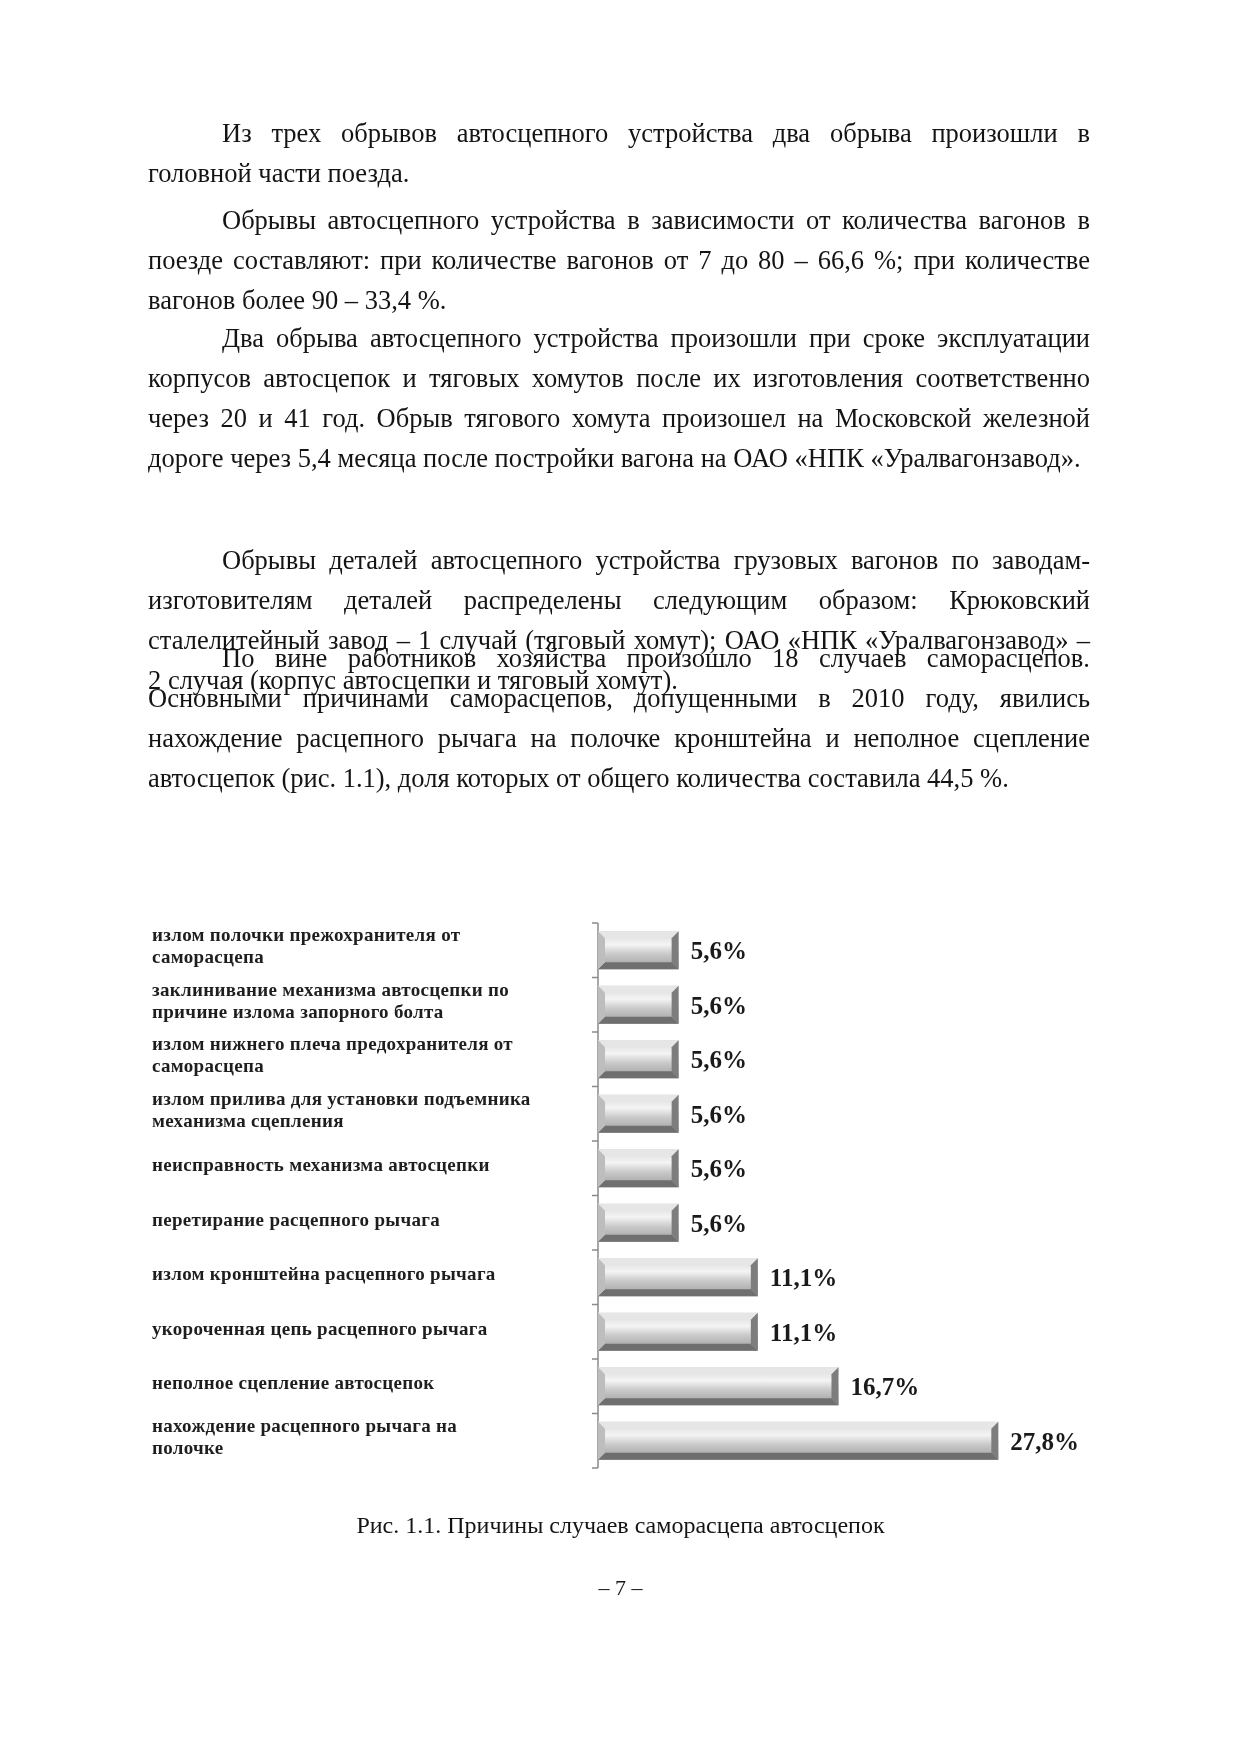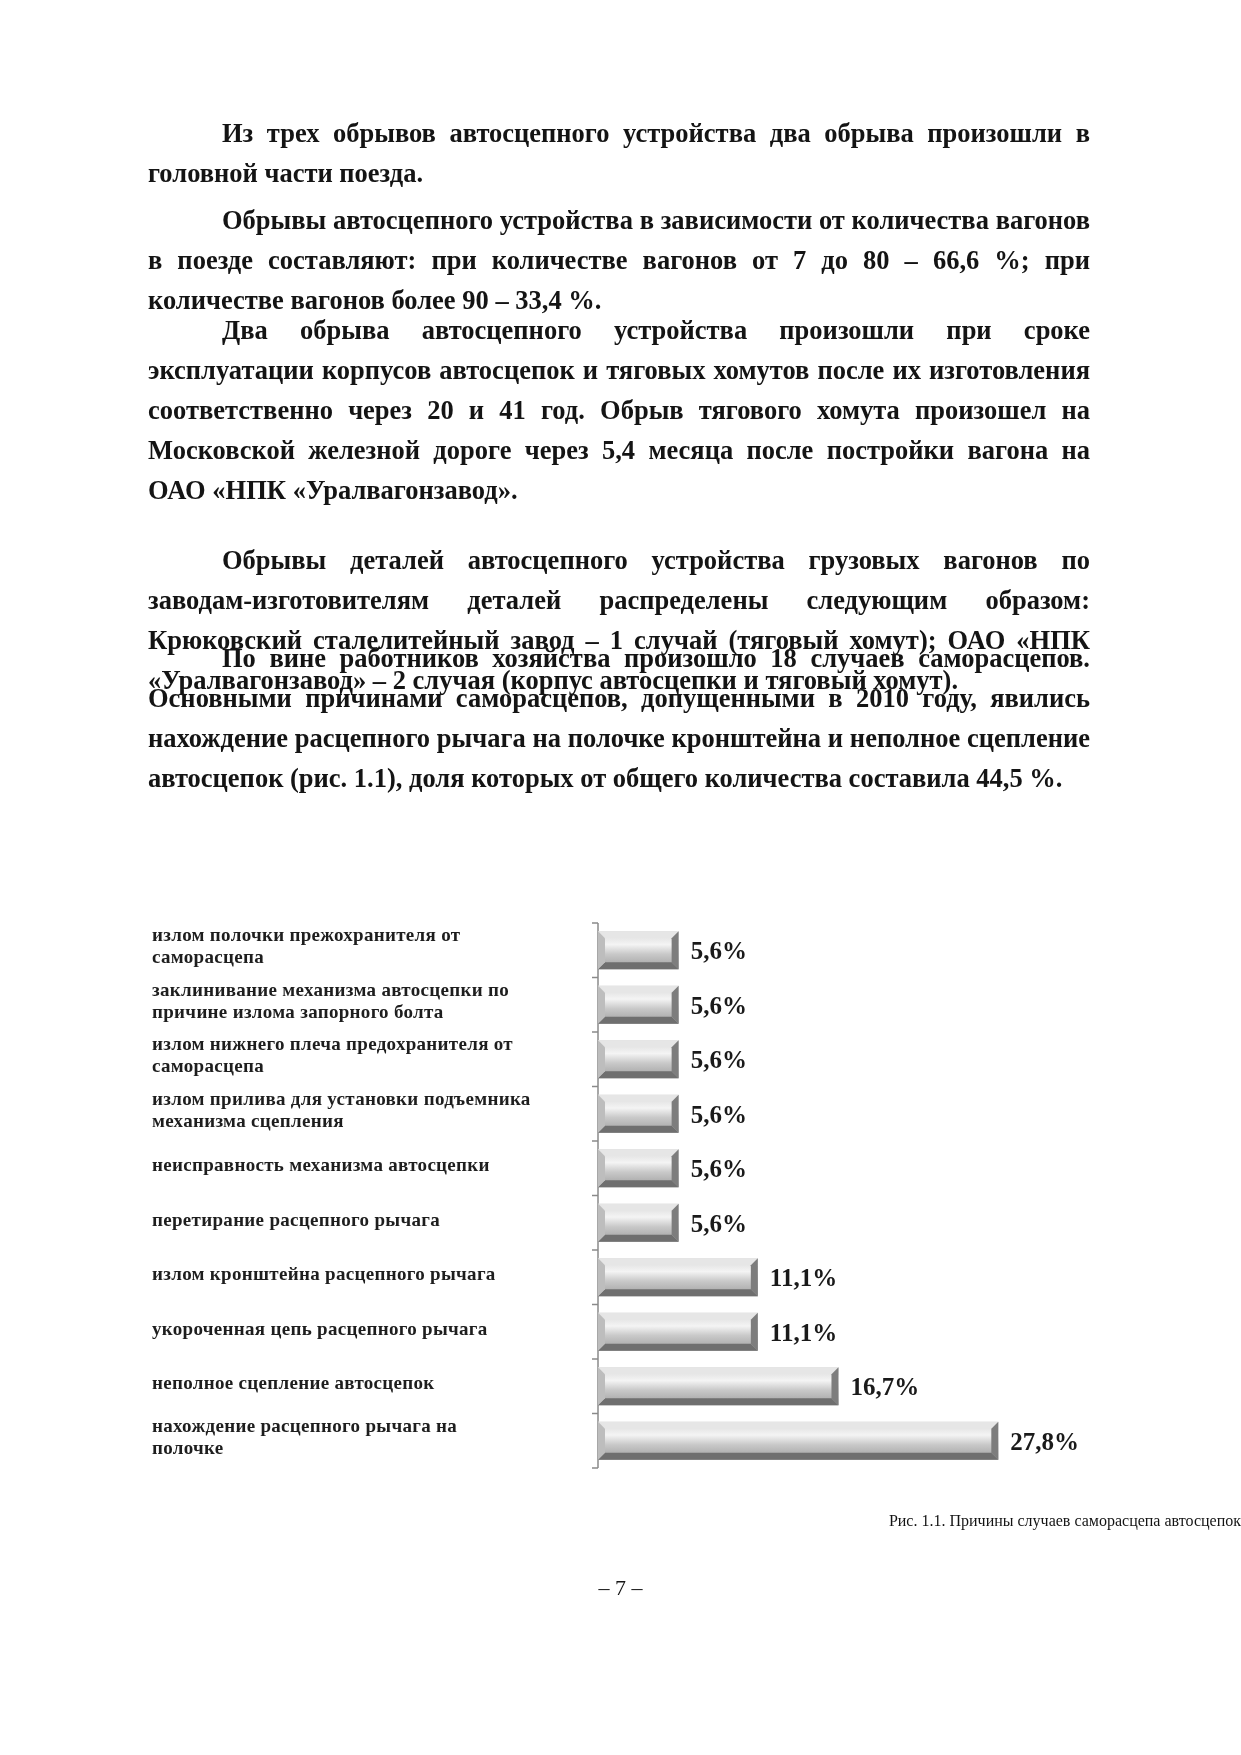--- a/index.html
+++ b/index.html
@@ -1,32 +1,32 @@
 <!DOCTYPE html>
 <html><head>
 <meta charset="utf-8">
 <style>
   html, body { margin: 0; padding: 0; background: #ffffff; }
   body { width: 1241px; height: 1755px; position: relative; overflow: hidden;
          font-family: "Liberation Serif", "DejaVu Serif", serif; color: #141414; }
   .para { position: absolute; left: 148px; width: 942px; font-size: 26.5px;
-          line-height: 40px; text-align: justify; margin: 0; font-weight: bold; }
+          line-height: 40px; text-align: justify; margin: 0; }
   .para .ind { display: inline-block; width: 74px; }
   #p1 { top: 113px; }
   #p2 { top: 200px; }
-  #p3 { top: 310px; }
+  #p3 { top: 318px; }
   #p4 { top: 540px; }
   #p5 { top: 638px; }
   #chart { position: absolute; left: 0; top: 0; width: 1241px; height: 1755px; }
   .cat-label { font-family: "Liberation Serif", "DejaVu Serif", serif; font-weight: bold;
                font-size: 19px; fill: #1e1e1e; letter-spacing: 0.3px; }
   .val-label { font-family: "Liberation Serif", "DejaVu Serif", serif; font-weight: bold;
                font-size: 25px; fill: #1a1a1a; }
-  #caption { position: absolute; top: 1512px; left: 0; width: 1241px; text-align: right;
-             font-size: 16px; }
+  #caption { position: absolute; top: 1512px; left: 0; width: 1241px; text-align: center;
+             font-size: 24px; }
   #page-num { position: absolute; top: 1575px; left: 0; width: 1241px; text-align: center;
               font-size: 22px; }
 </style>
 </head>
 <body>
 
 <p class="para" id="p1"><span class="ind"></span><span>Из трех обрывов автосцепного устройства два обрыва произошли в головной части поезда.</span></p>
 <p class="para" id="p2"><span class="ind"></span><span>Обрывы автосцепного устройства в зависимости от количества вагонов в поезде составляют: при количестве вагонов от 7 до 80 – 66,6 %; при количестве вагонов более 90 – 33,4 %.</span></p>
 <p class="para" id="p3"><span class="ind"></span><span>Два обрыва автосцепного устройства произошли при сроке эксплуатации корпусов автосцепок и тяговых хомутов после их изготовления соответственно через 20 и 41 год. Обрыв тягового хомута произошел на Московской железной дороге через 5,4 месяца после постройки вагона на ОАО «НПК «Уралвагонзавод».</span></p>
 <p class="para" id="p4"><span class="ind"></span><span>Обрывы деталей автосцепного устройства грузовых вагонов по заводам-изготовителям деталей распределены следующим образом: Крюковский сталелитейный завод – 1 случай (тяговый хомут); ОАО «НПК «Уралвагонзавод» – 2 случая (корпус автосцепки и тяговый хомут).</span></p>

